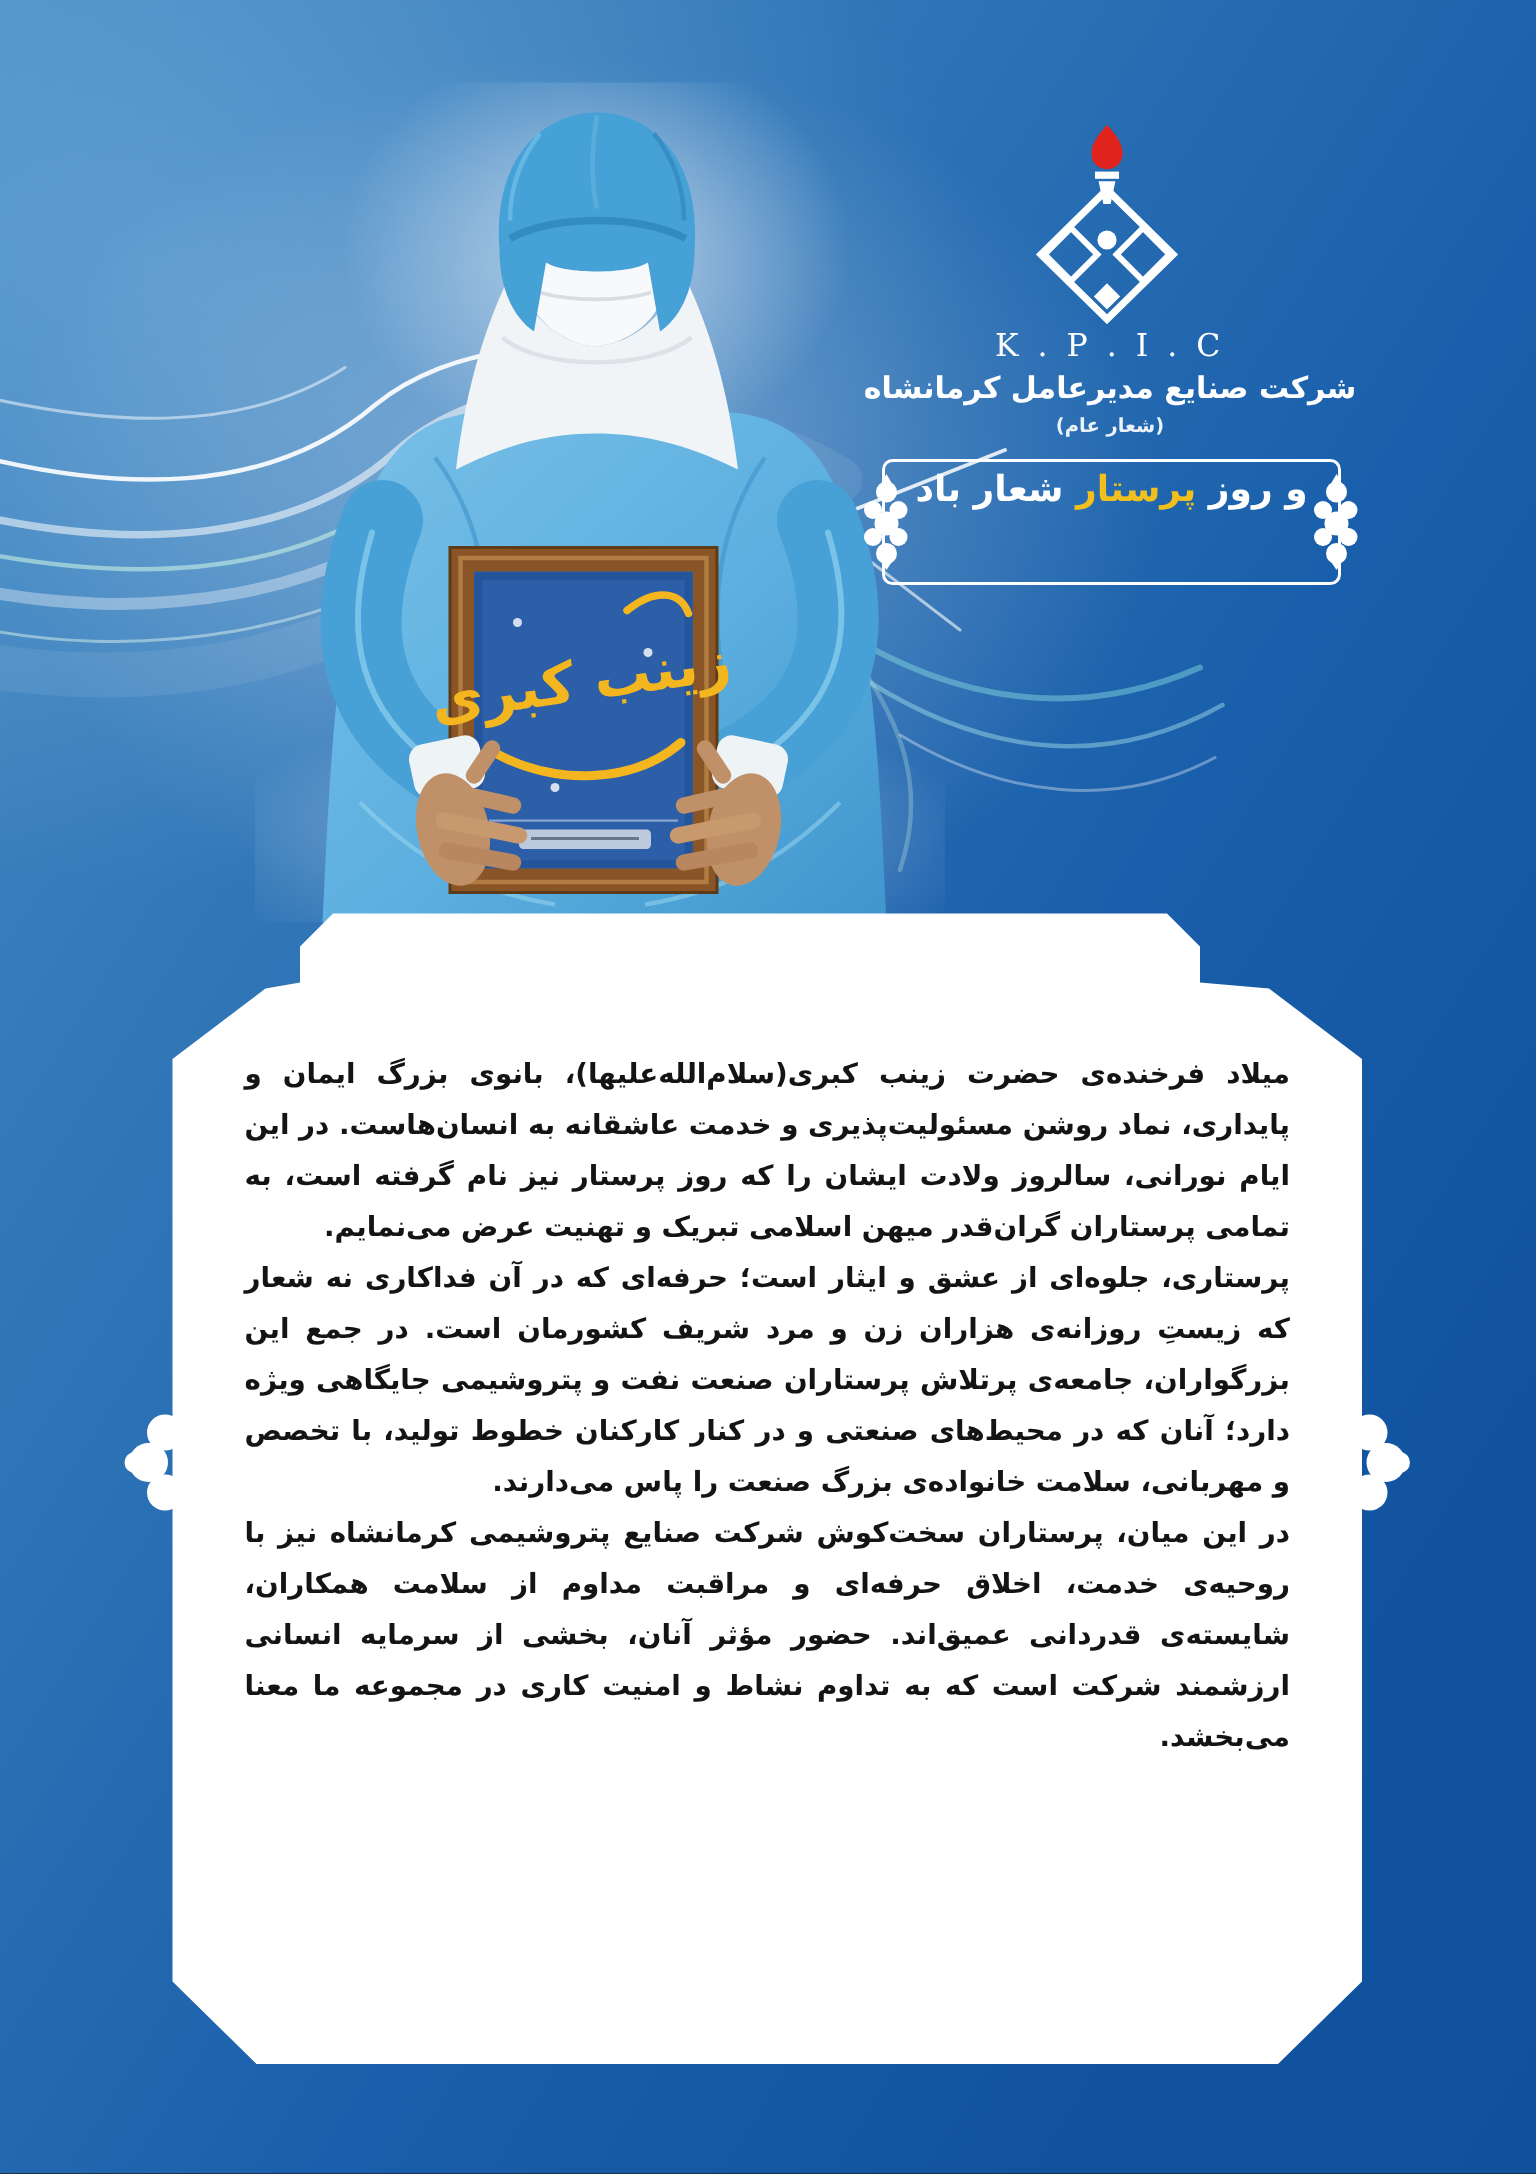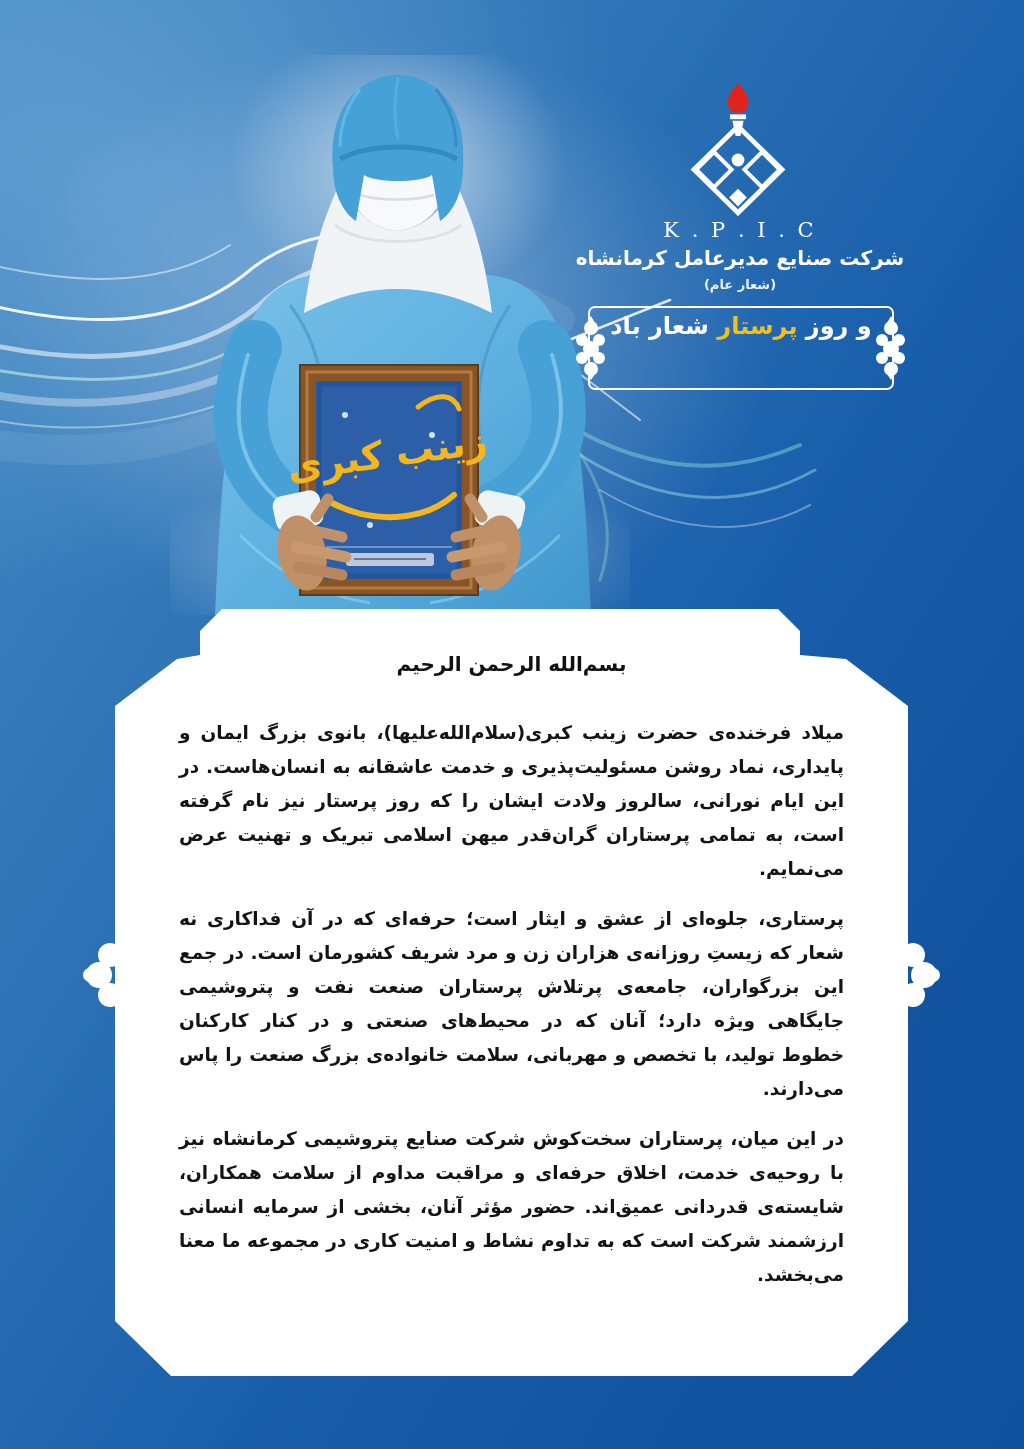--- a/index.html
+++ b/index.html
@@ -43,21 +43,21 @@
 
   
   .bismillah{
     left:115px;top:652px;width:793px;text-align:center;direction:rtl;
     color:#111;font-weight:bold;font-size:20px;
   }
   .body-text{
     left:163px;top:700px;width:697px;direction:rtl;color:#141414;
     font-weight:bold;font-size:18.5px;line-height:34px;
   }
-  .body-text p{margin:16px;text-align:justify;}
+  .body-text p{margin:0;text-align:justify;}
   .signature{
     left:165px;top:1268px;width:330px;text-align:center;direction:rtl;
     color:#111;font-weight:bold;font-size:19px;line-height:37px;
   }
 </style>
 </head>
 <body>
 
 <div class="poster">
 
@@ -225,21 +225,20 @@
         <circle cx="90" cy="975" r="7"></circle>
     </g>
     <g fill="#ffffff">
       <circle cx="913" cy="955" r="12"></circle>
         <circle cx="924" cy="975" r="13"></circle>
       <circle cx="913" cy="995" r="12"></circle>
         <circle cx="933" cy="975" r="7"></circle>
     </g>
   </svg>
 
-  <div class="abs bismillah">بسم‌الله الرحمن الرحیم</div>
 
   <div class="abs body-text">
     <p>میلاد فرخنده‌ی حضرت زینب کبری(سلام‌الله‌علیها)، بانوی بزرگ ایمان و پایداری، نماد روشن مسئولیت‌پذیری و خدمت عاشقانه به انسان‌هاست. در این ایام نورانی، سالروز ولادت ایشان را که روز پرستار نیز نام گرفته است، به تمامی پرستاران گران‌قدر میهن اسلامی تبریک و تهنیت عرض می‌نمایم.</p>
     <p>پرستاری، جلوه‌ای از عشق و ایثار است؛ حرفه‌ای که در آن فداکاری نه شعار که زیستِ روزانه‌ی هزاران زن و مرد شریف کشورمان است. در جمع این بزرگواران، جامعه‌ی پرتلاش پرستاران صنعت نفت و پتروشیمی جایگاهی ویژه دارد؛ آنان که در محیط‌های صنعتی و در کنار کارکنان خطوط تولید، با تخصص و مهربانی، سلامت خانواده‌ی بزرگ صنعت را پاس می‌دارند.</p>
     <p>در این میان، پرستاران سخت‌کوش شرکت صنایع پتروشیمی کرمانشاه نیز با روحیه‌ی خدمت، اخلاق حرفه‌ای و مراقبت مداوم از سلامت همکاران، شایسته‌ی قدردانی عمیق‌اند. حضور مؤثر آنان، بخشی از سرمایه انسانی ارزشمند شرکت است که به تداوم نشاط و امنیت کاری در مجموعه ما معنا می‌بخشد.</p>
   </div>
 
 
 </div>
 

